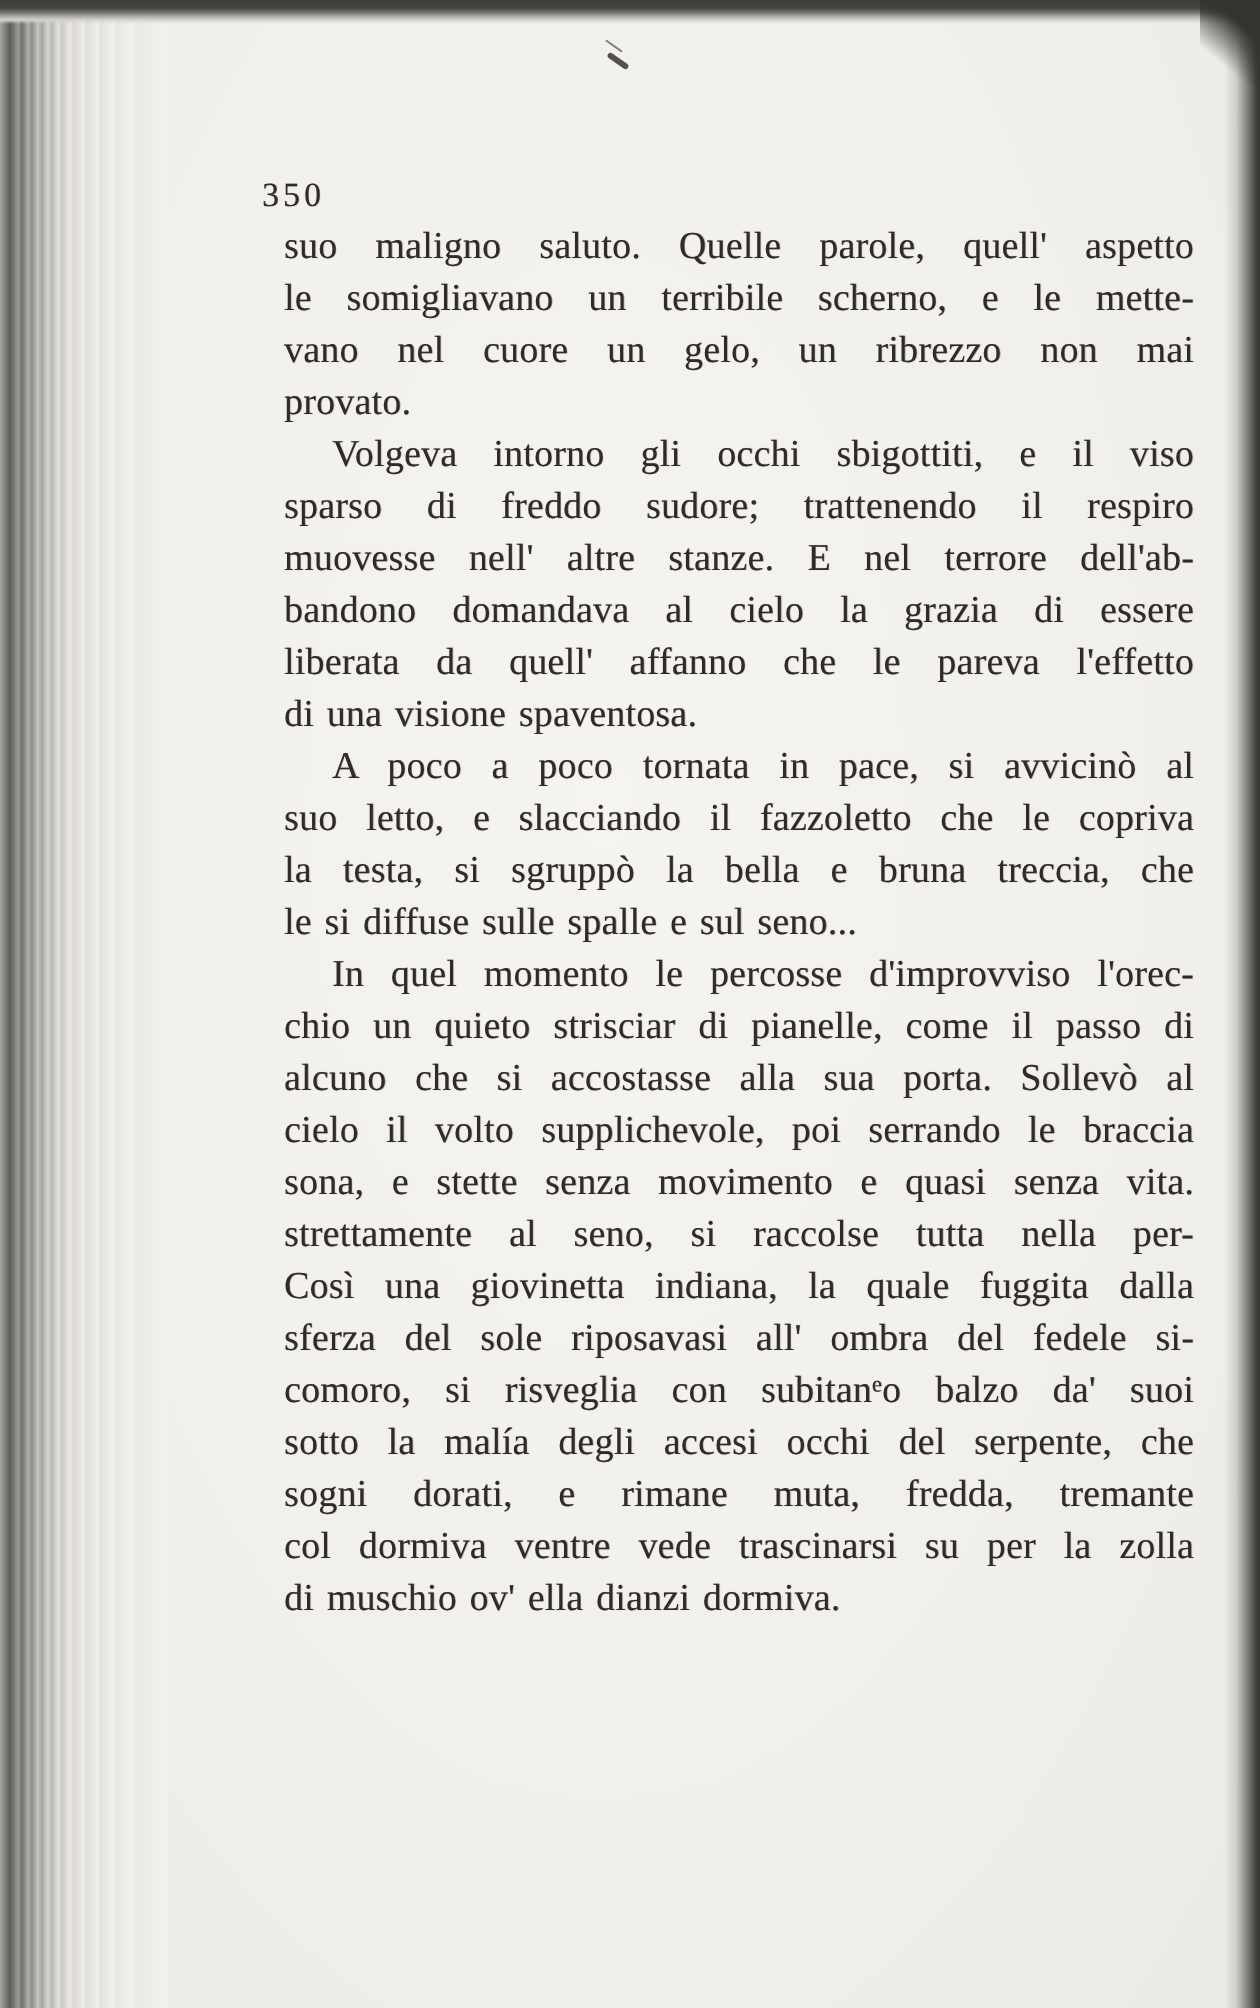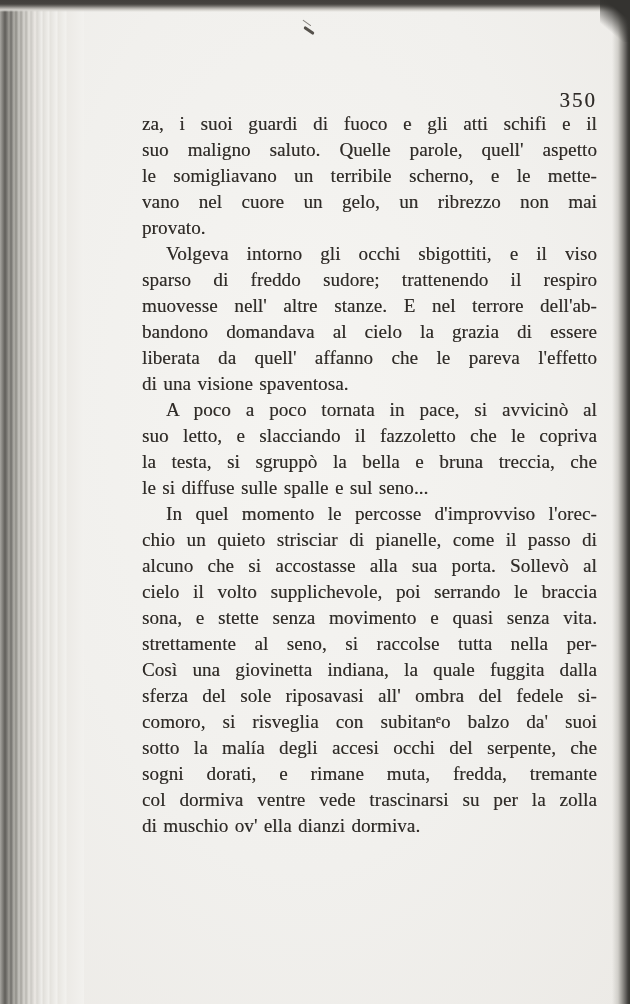--- a/index.html
+++ b/index.html
@@ -73,24 +73,24 @@
     left: 303px; top: 29px;
     width: 12px; height: 3px;
     background: #55514b;
     border-radius: 2px;
     transform: rotate(35deg);
     box-shadow: -6px -5px 0 -1px rgba(95,91,84,0.75);
   }
   .page-number {
     position: absolute;
     top: 88px;
-    left: 142px;
+    left: 131px;
     width: 455px;
-    text-align: right;
-    font-size: 21px;
+    text-align: left;
+    font-size: 17px;
     letter-spacing: 2px;
     color: var(--ink);
     text-shadow: 0.3px 0.2px 0.35px rgba(47,43,39,0.5);
   }
   .text-block {
     position: absolute;
     top: 111px;
     left: 142px;
     width: 455px;
     font-size: 19px;
@@ -110,21 +110,20 @@
   .line.last { text-align-last: left; }
 </style>
 </head>
 <body>
 
 <div class="scan">
   <div class="page">
     <div class="page-number">350</div>
     <div class="text-block">
         <div class="paragraph">
-          <div class="line">za, i suoi guardi di fuoco e gli atti schifi e il</div>
           <div class="line">suo maligno saluto. Quelle parole, quell' aspetto</div>
           <div class="line">le somigliavano un terribile scherno, e le mette-</div>
           <div class="line">vano nel cuore un gelo, un ribrezzo non mai</div>
           <div class="line last">provato.</div>
         </div>
         <div class="paragraph">
           <div class="line indent">Volgeva intorno gli occhi sbigottiti, e il viso</div>
           <div class="line">sparso di freddo sudore; trattenendo il respiro</div>
           <div class="line">muovesse nell' altre stanze. E nel terrore dell'ab-</div>
           <div class="line">bandono domandava al cielo la grazia di essere</div>

